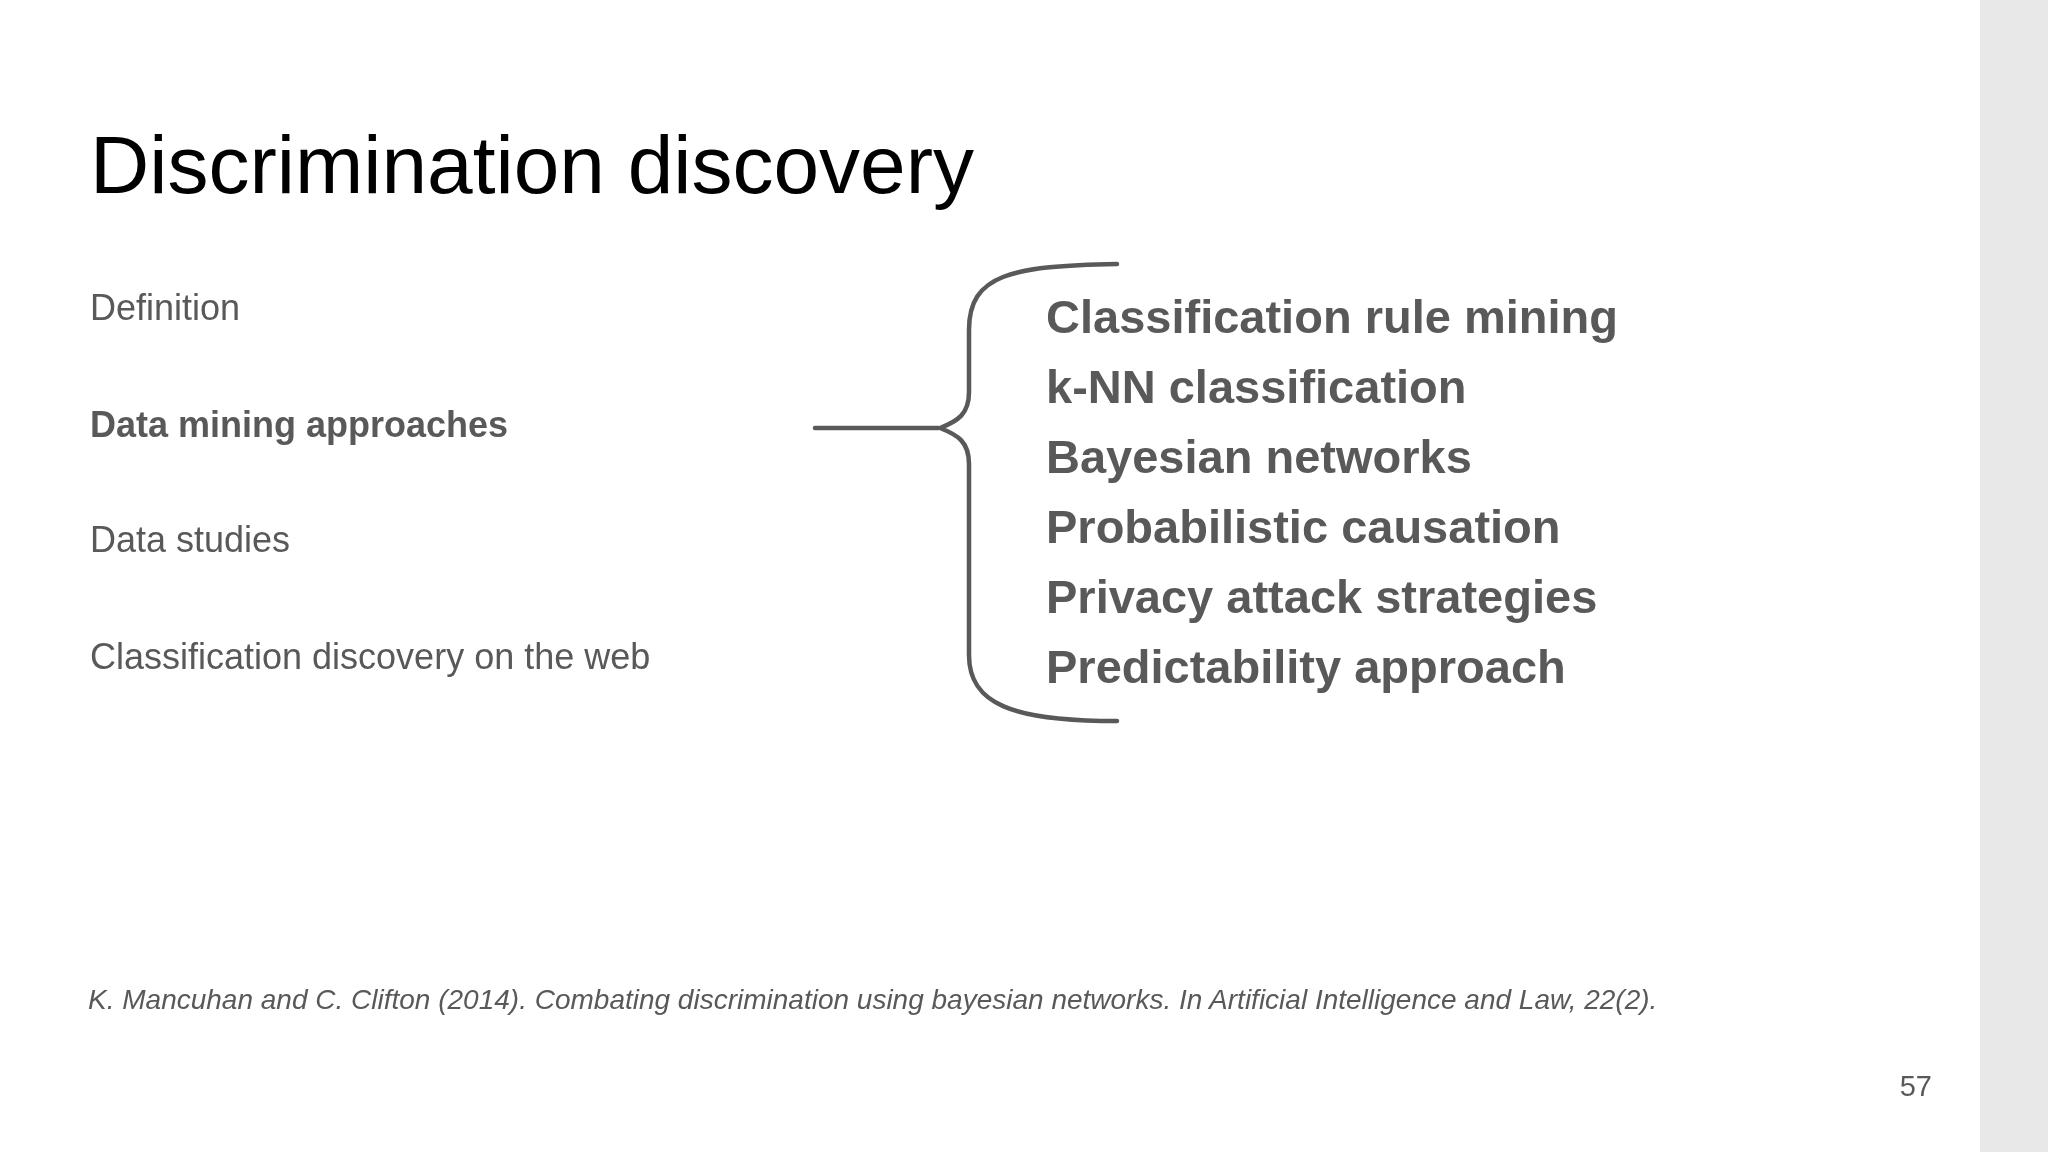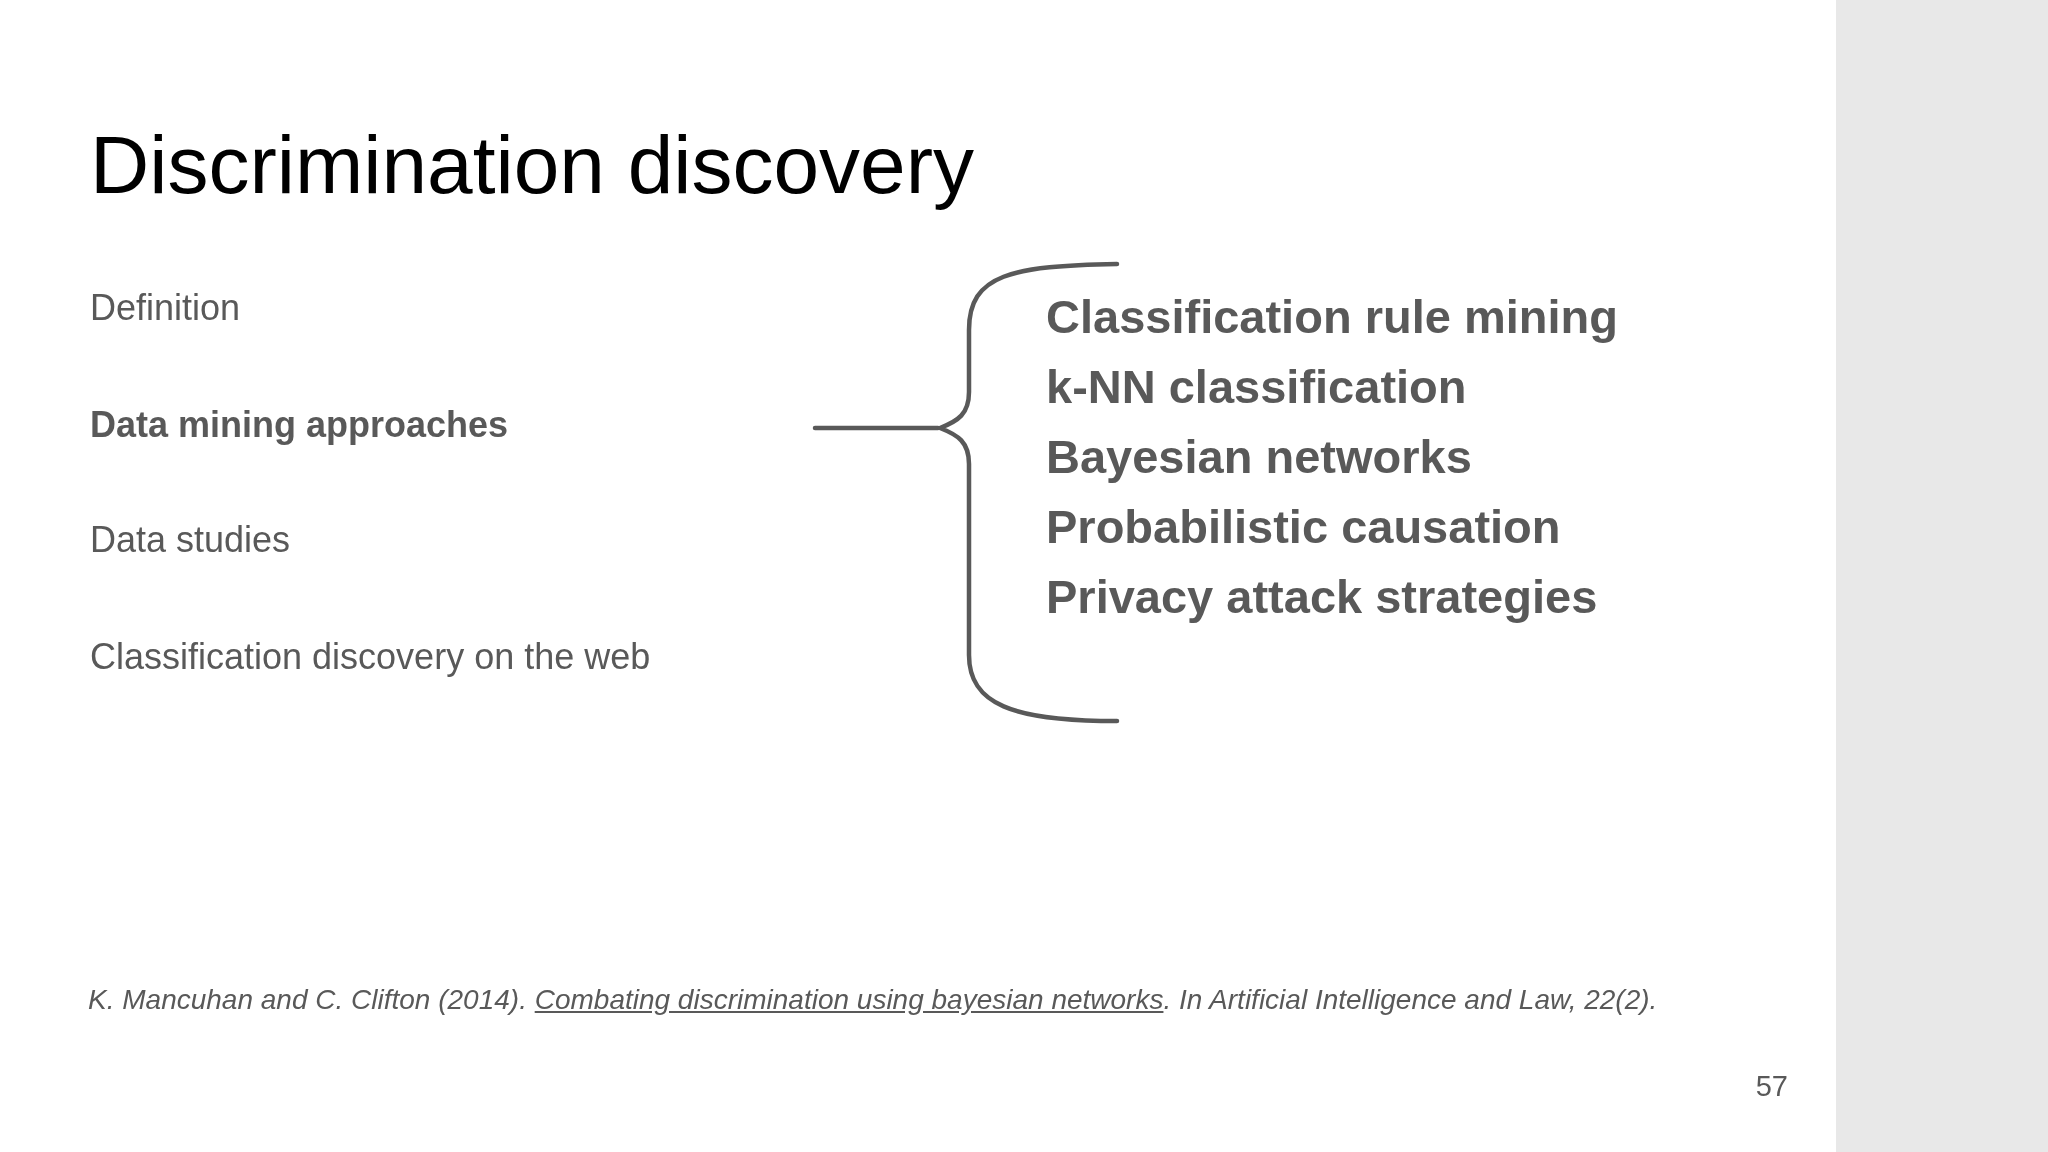--- a/index.html
+++ b/index.html
@@ -1,18 +1,18 @@
 <!DOCTYPE html>
 <html><head>
 <meta charset="utf-8">
 <style>
   html, body { margin: 0; padding: 0; background: #e8e8e8; }
   .slide {
     position: relative;
-    width: 1836px;
+    width: 1980px;
     height: 1152px;
     background: #ffffff;
     overflow: hidden;
     font-family: "Liberation Sans", sans-serif;
   }
   .title {
     position: absolute;
     left: 90px;
     top: 118px;
     margin: 0;
@@ -66,21 +66,21 @@
     position: absolute;
     left: 88px;
     top: 983px;
     margin: 0;
     font-size: 28px;
     font-style: italic;
     color: #595959;
     line-height: 1.2;
     white-space: nowrap;
   }
-  .citation .link { text-decoration: underline; }
+  .citation .link { }
   .page-number {
     position: absolute;
     right: 48px;
     top: 1070px;
     font-size: 29px;
     color: #595959;
   }
 </style>
 </head>
 <body>
@@ -106,20 +106,21 @@
              L 969 655
              C 969 704, 1012 721, 1117 721" stroke="#595959"></path>
   </svg>
 
   <div class="approaches">
     <p class="approach-item">Classification rule mining</p>
     <p class="approach-item">k-NN classification</p>
     <p class="approach-item bold">Bayesian networks</p>
     <p class="approach-item">Probabilistic causation</p>
     <p class="approach-item">Privacy attack strategies</p>
+    <p class="approach-item">Predictability approach</p>
   </div>
 
   <p class="citation">
     <span>K. Mancuhan and C. Clifton (2014). </span><span class="link">Combating discrimination using bayesian networks</span><span>. In Artificial Intelligence and Law, 22(2).</span>
   </p>
 
   <div class="page-number">57</div>
 
 </div>
 

